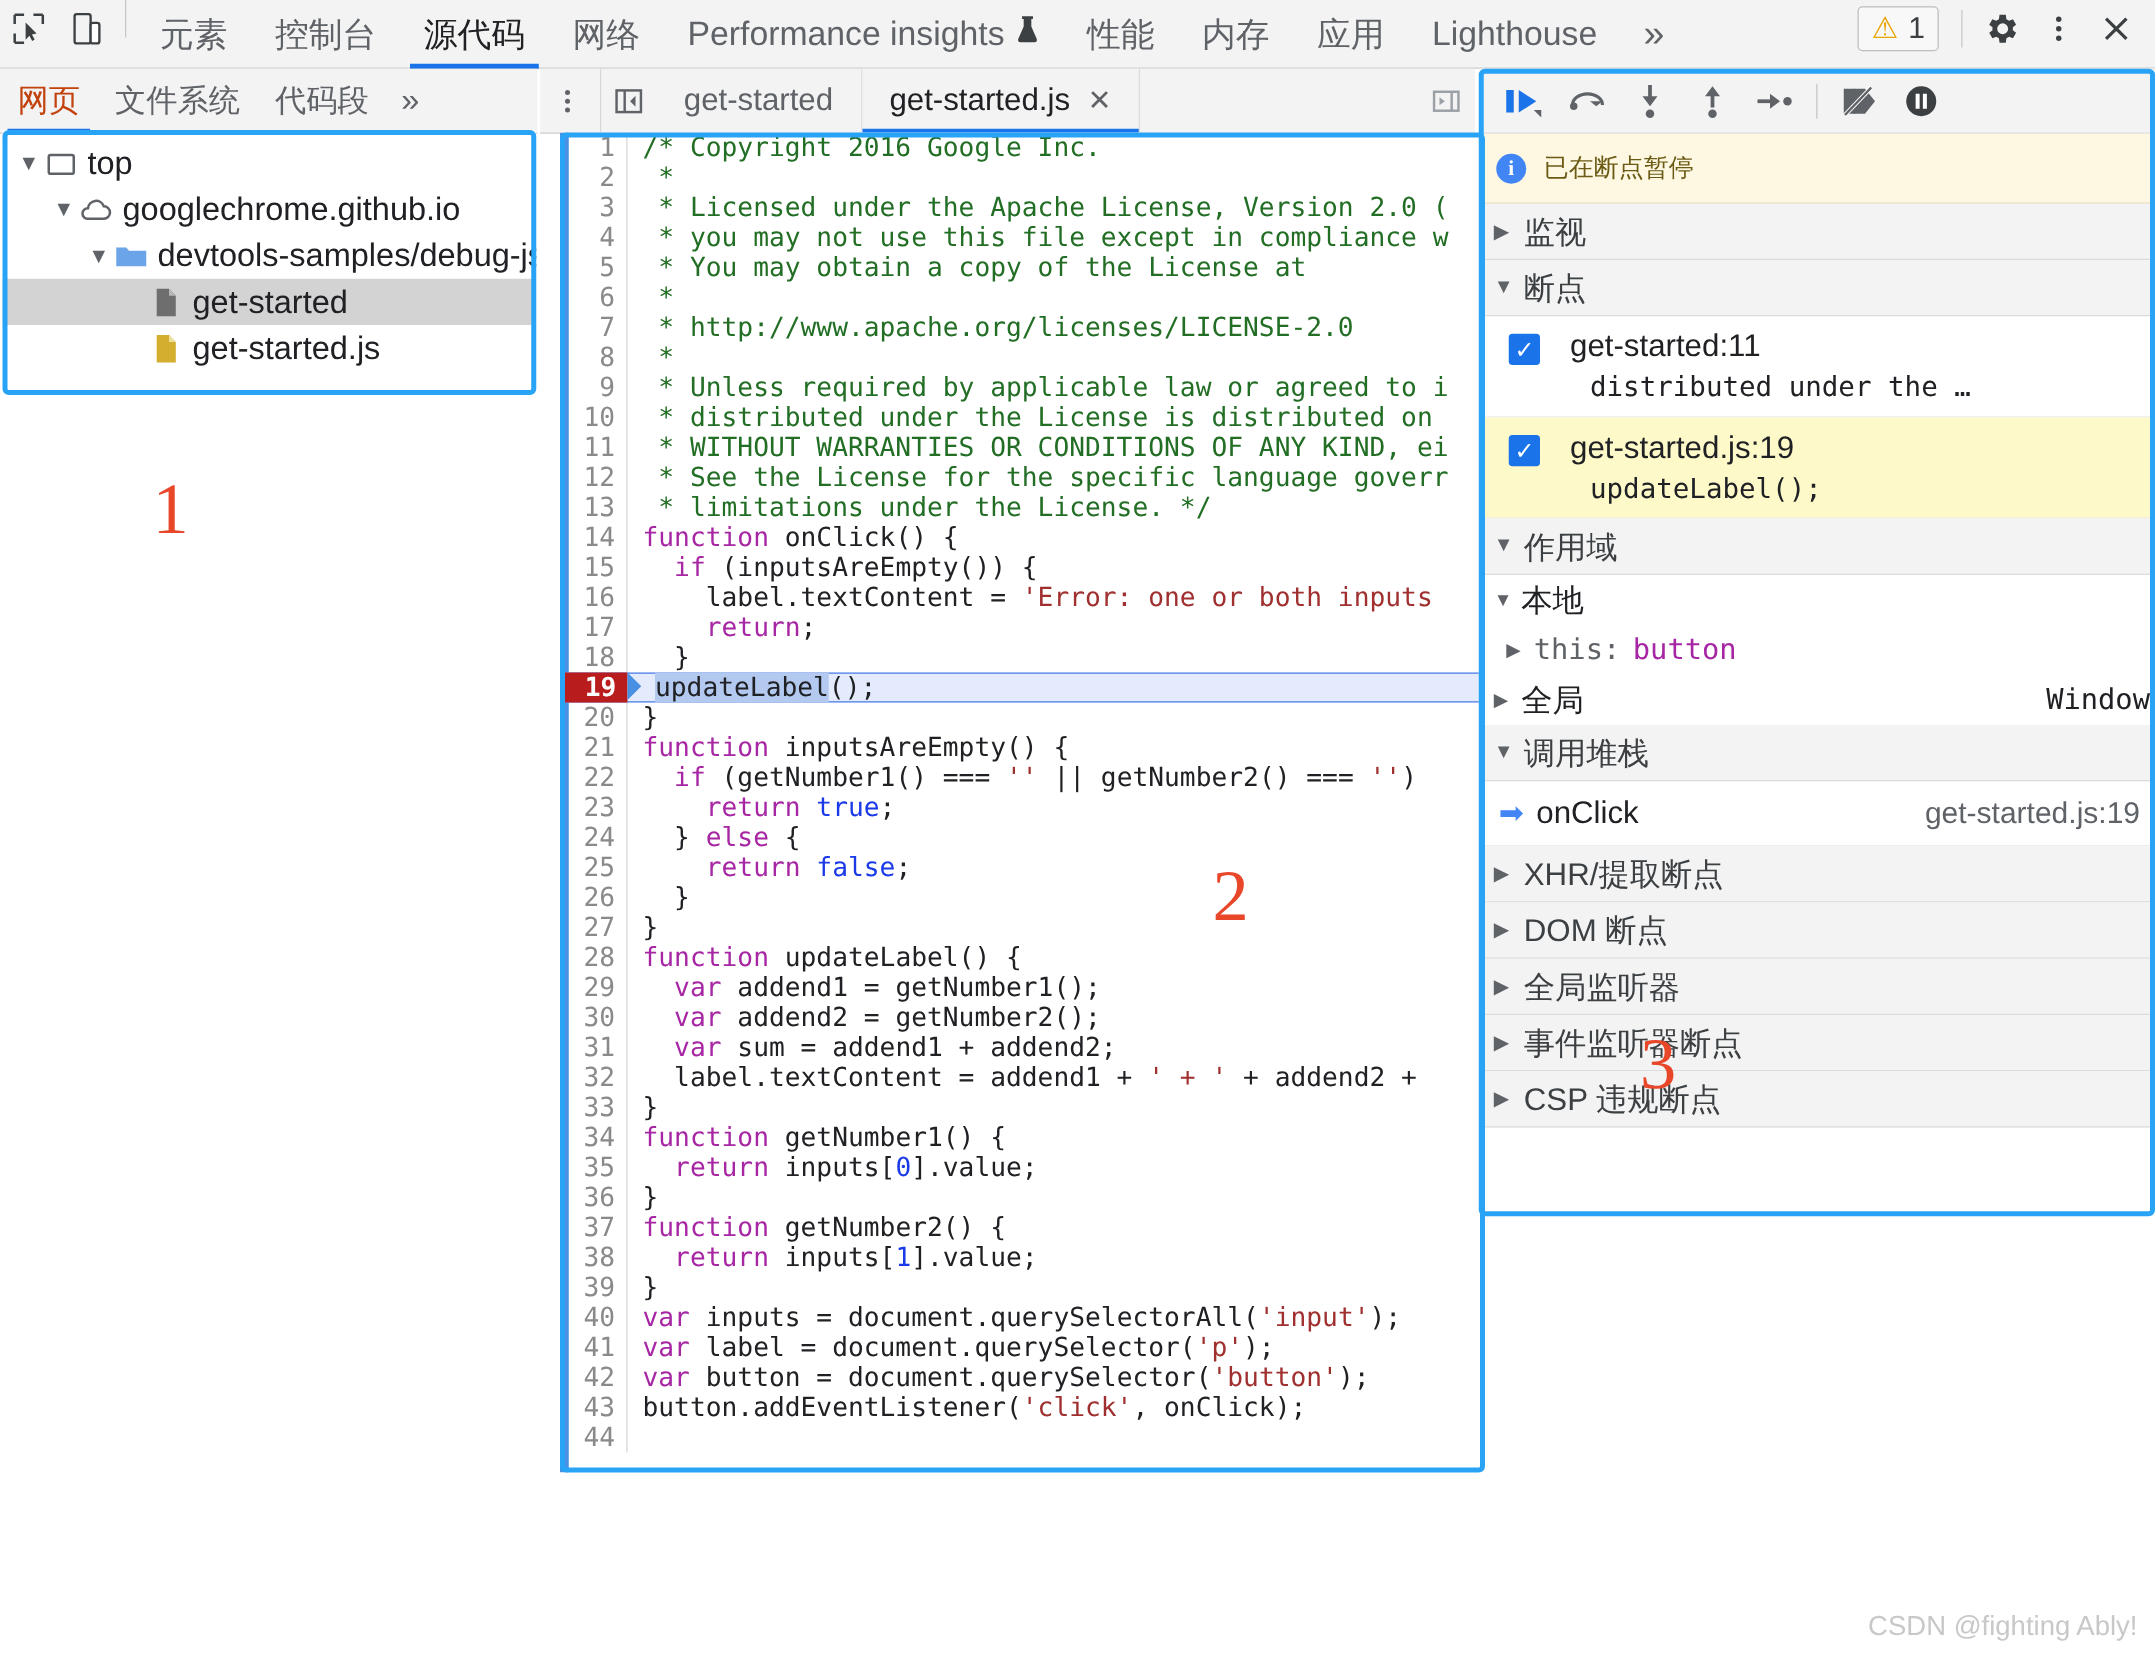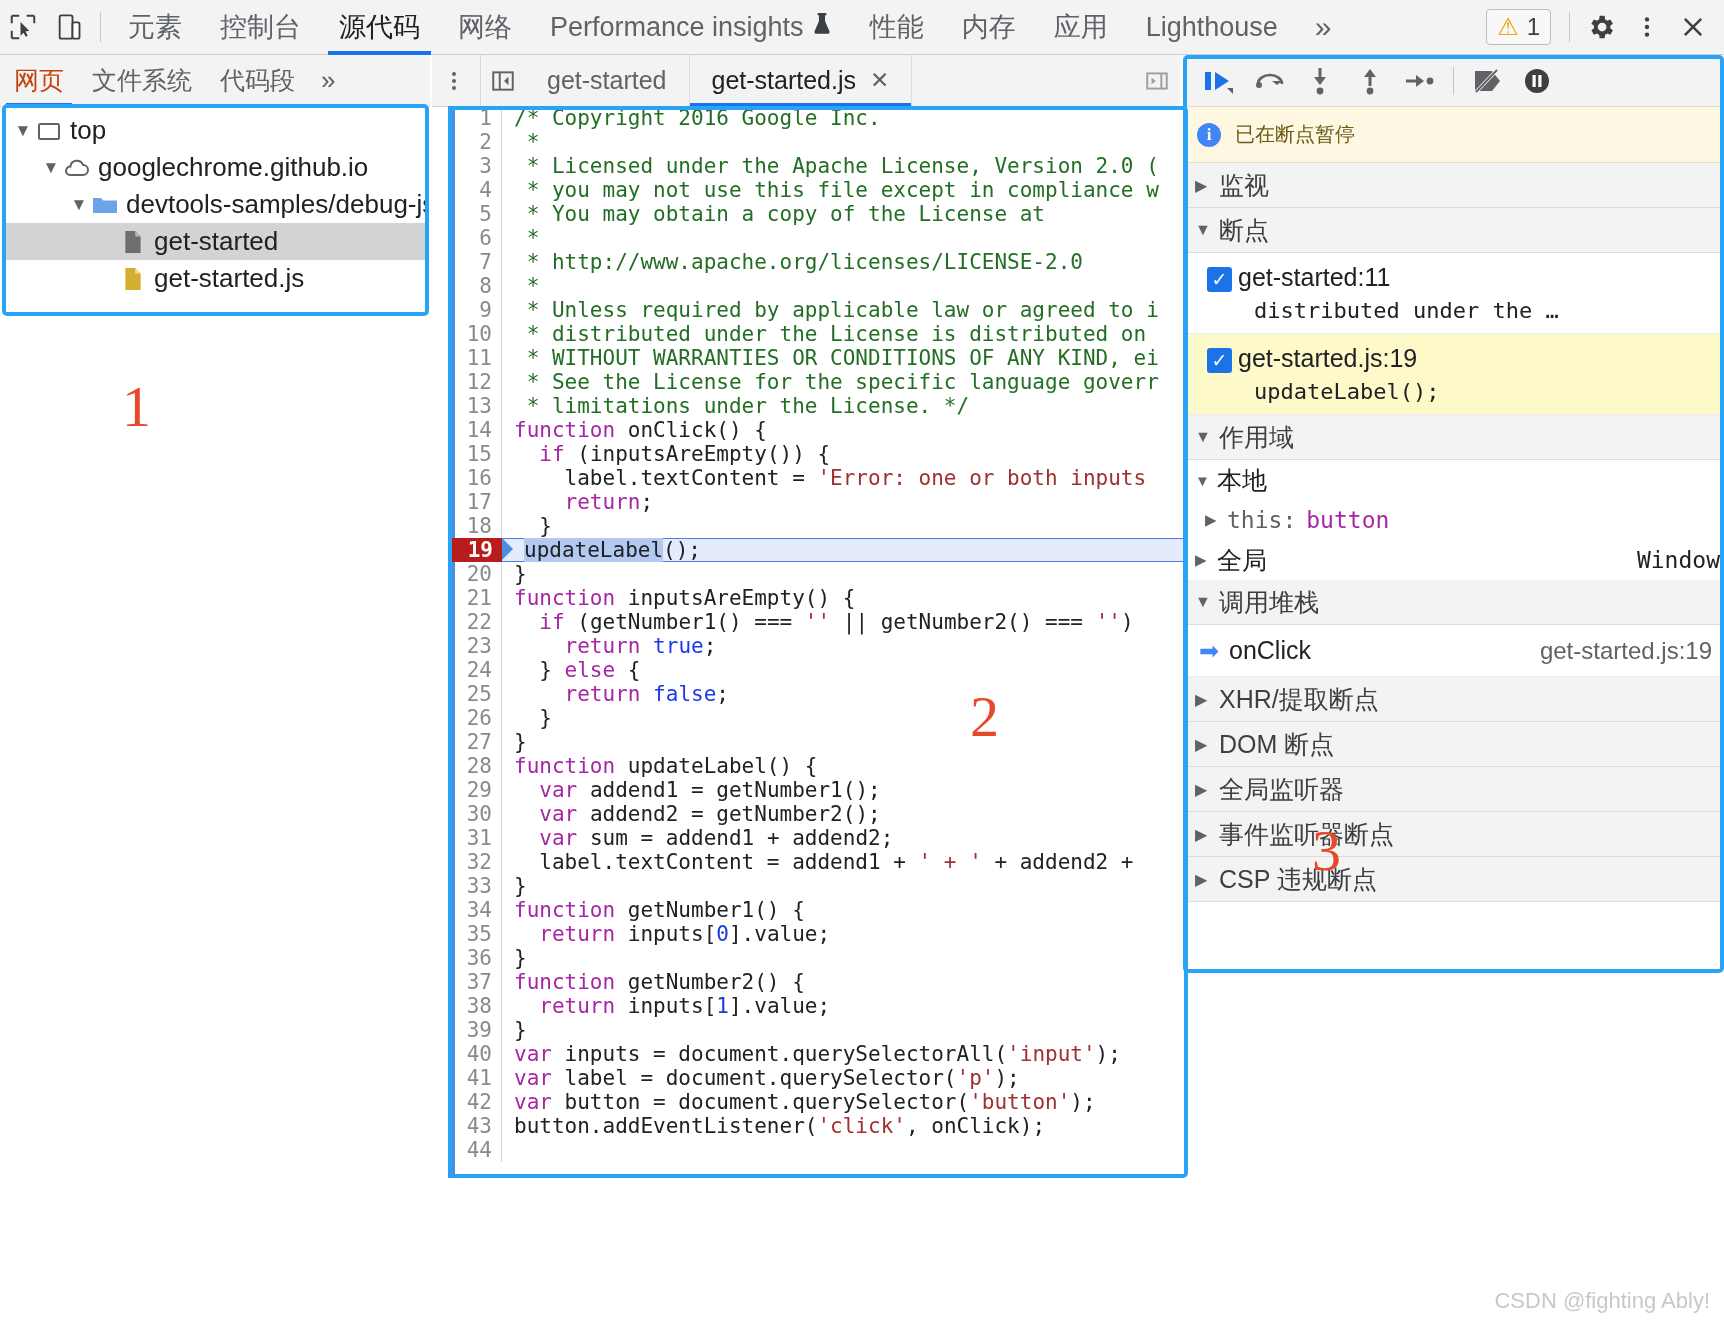--- a/index.html
+++ b/index.html
@@ -14,21 +14,21 @@
     width: 1724px; height: 1324px;
     background: #ffffff;
   }
 
   
   .topbar {
     position: absolute; left: 0; top: 0;
     width: 1724px; height: 55px;
     background: #f3f3f3;
     border-bottom: 1px solid #cdcdcd;
-    display: flex; align-items: center;
+    display: flex; align-items: flex-start;
     box-sizing: border-box;
   }
   .tb-icon {
     width: 46px; height: 46px;
     display: flex; align-items: center; justify-content: center;
     color: #5f6368;
     flex: 0 0 auto;
   }
   .tb-sep {
     width: 1px; height: 30px; background: #c7c7c7;
@@ -222,21 +222,21 @@
     display: flex; align-items: flex-start;
     padding: 10px 0 10px 24px; box-sizing: border-box;
     border-bottom: 1px solid #ececec;
   }
   .bp-row.hit { background: #fdf9c8; }
   .cb {
     width: 25px; height: 25px; border-radius: 3px; background: #1a73e8;
     color: #fff; font-size: 19px; display: flex; align-items: center; justify-content: center;
     flex: 0 0 auto; margin-top: 4px;
   }
-  .bp-texts { margin-left: 6px; }
+  .bp-texts { margin-left: 24px; }
   .bp-title { font-size: 25px; color: #202124; }
   .bp-snip {
     font-family: "DejaVu Sans Mono", monospace; font-size: 22px;
     color: #202124; margin-top: 6px; margin-left: 16px; white-space: pre;
   }
   .scope-row {
     display: flex; align-items: center; height: 40px;
     padding-left: 22px; font-size: 25px; color: #202124;
     box-sizing: border-box;
   }

